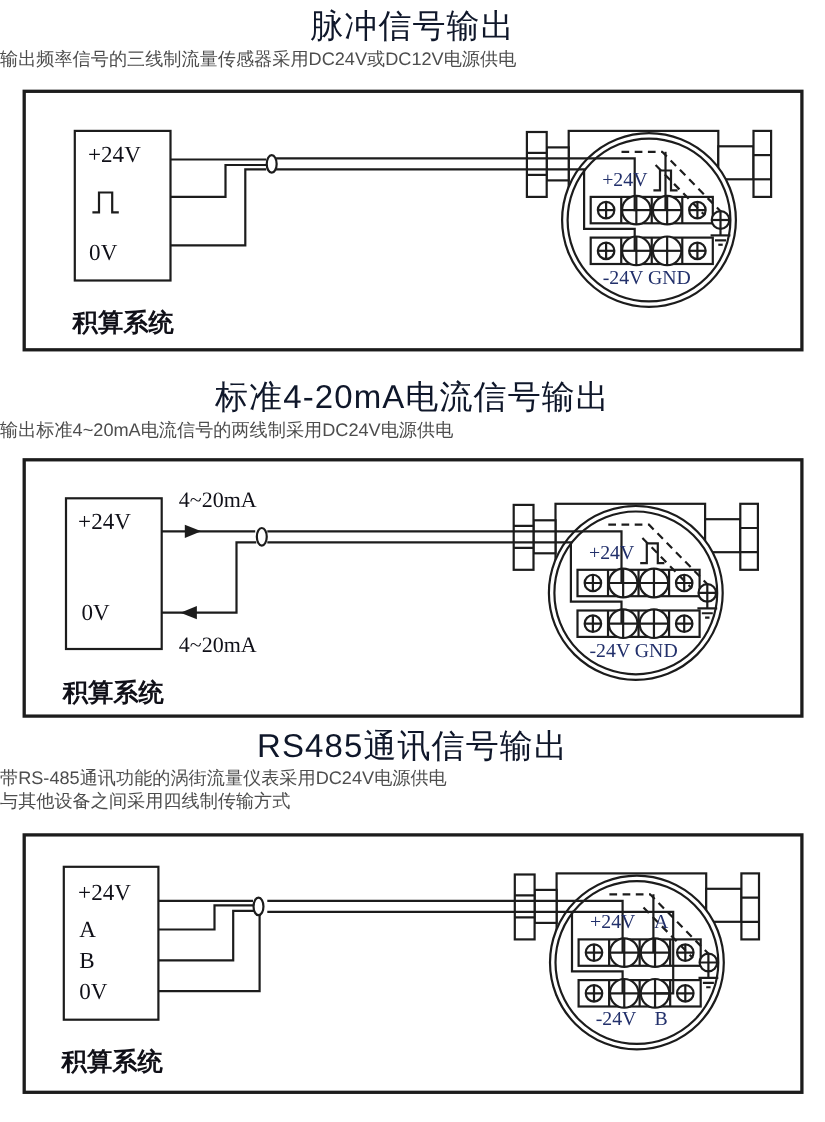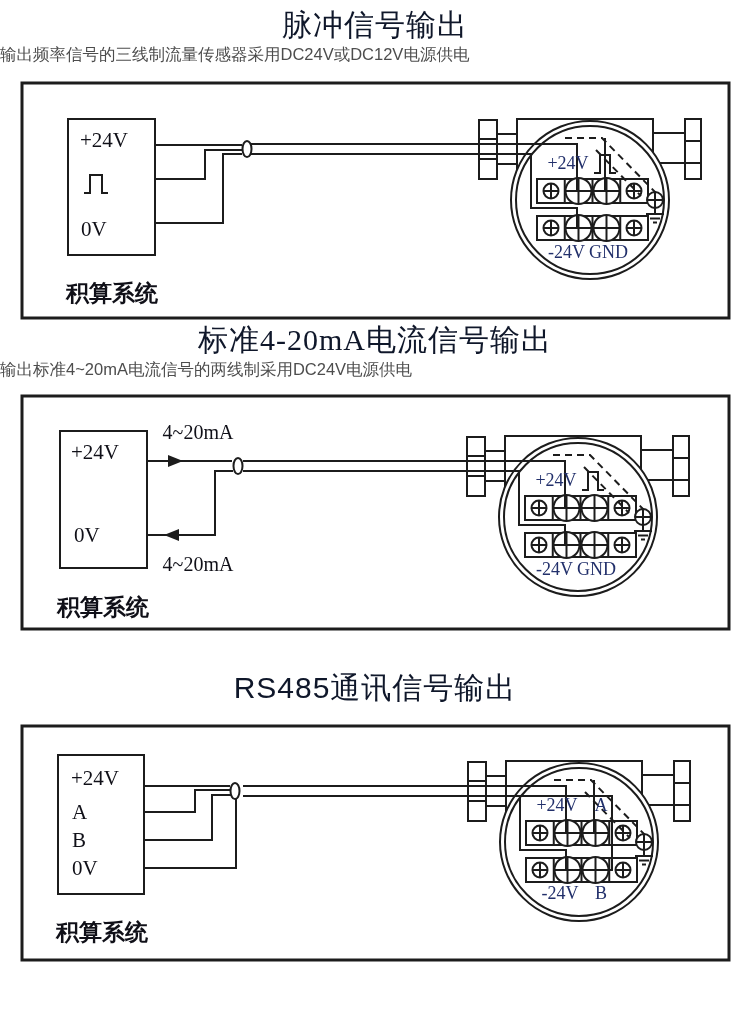--- a/index.html
+++ b/index.html
@@ -1,18 +1,18 @@
 <!DOCTYPE html>
 <html><head>
 <meta charset="utf-8">
 <style>
   html,body{margin:0;padding:0;background:#ffffff;}
   body{width:750px;font-family:"Liberation Sans",sans-serif;}
   .title{font-size:30px;line-height:38px;text-align:center;color:#0f172a;letter-spacing:1px;}
-  .t1{margin-top:6px;} .t2{font-family:Liberation Serif, serif;} .t3{margin-top:36px;}
+  .t1{margin-top:6px;} .t2{margin-top:22px;} .t3{margin-top:5px;}
   .subtitle{font-size:16.5px;line-height:21px;text-align:left;color:#4d4d4d;}
   svg.diagram{display:block;}
   .sv1{margin-top:16px;} .sv2{margin-top:13px;} .sv3{margin-top:15px;}
   
   .ln{stroke:#1c1c1c;stroke-width:2;fill:none;}
   .ln3{stroke:#1c1c1c;stroke-width:3;fill:none;}
   .wh{fill:#ffffff;}
   .dash{stroke-dasharray:7 5;}
   .arrow{fill:#1c1c1c;stroke:none;}
   
@@ -143,20 +143,22 @@
   <path d="M243,486 H565 V533" class="ln" stroke-width="1.8"></path>
   <path d="M243,496 H519 V550 H565 V570" class="ln" stroke-width="1.8"></path>
   <ellipse cx="238" cy="491" rx="4.5" ry="8" class="ln wh" stroke-width="1.8"></ellipse>
   <use href="#pulse-glyph" x="578" y="542"></use>
   <text x="556" y="511" class="t-fm mid">+24V</text>
   <text x="576" y="600" class="t-fm mid">-24V GND</text>
 </svg>
 
 <div class="title t3">RS485通讯信号输出</div>
 <div class="subtitle">
+  <div>带RS-485通讯功能的涡街流量仪表采用DC24V电源供电</div>
+  <div>与其他设备之间采用四线制传输方式</div>
 </div>
 
 <svg class="diagram sv3" width="750" height="240" viewBox="0 770 750 240">
   <rect x="22" y="774" width="707" height="234" class="ln3"></rect>
 
   <g>
     <rect x="58" y="803" width="86" height="139" class="ln"></rect>
     <text x="71" y="833" class="t-box">+24V</text>
     <text x="72" y="867" class="t-box">A</text>
     <text x="72" y="895" class="t-box">B</text>

